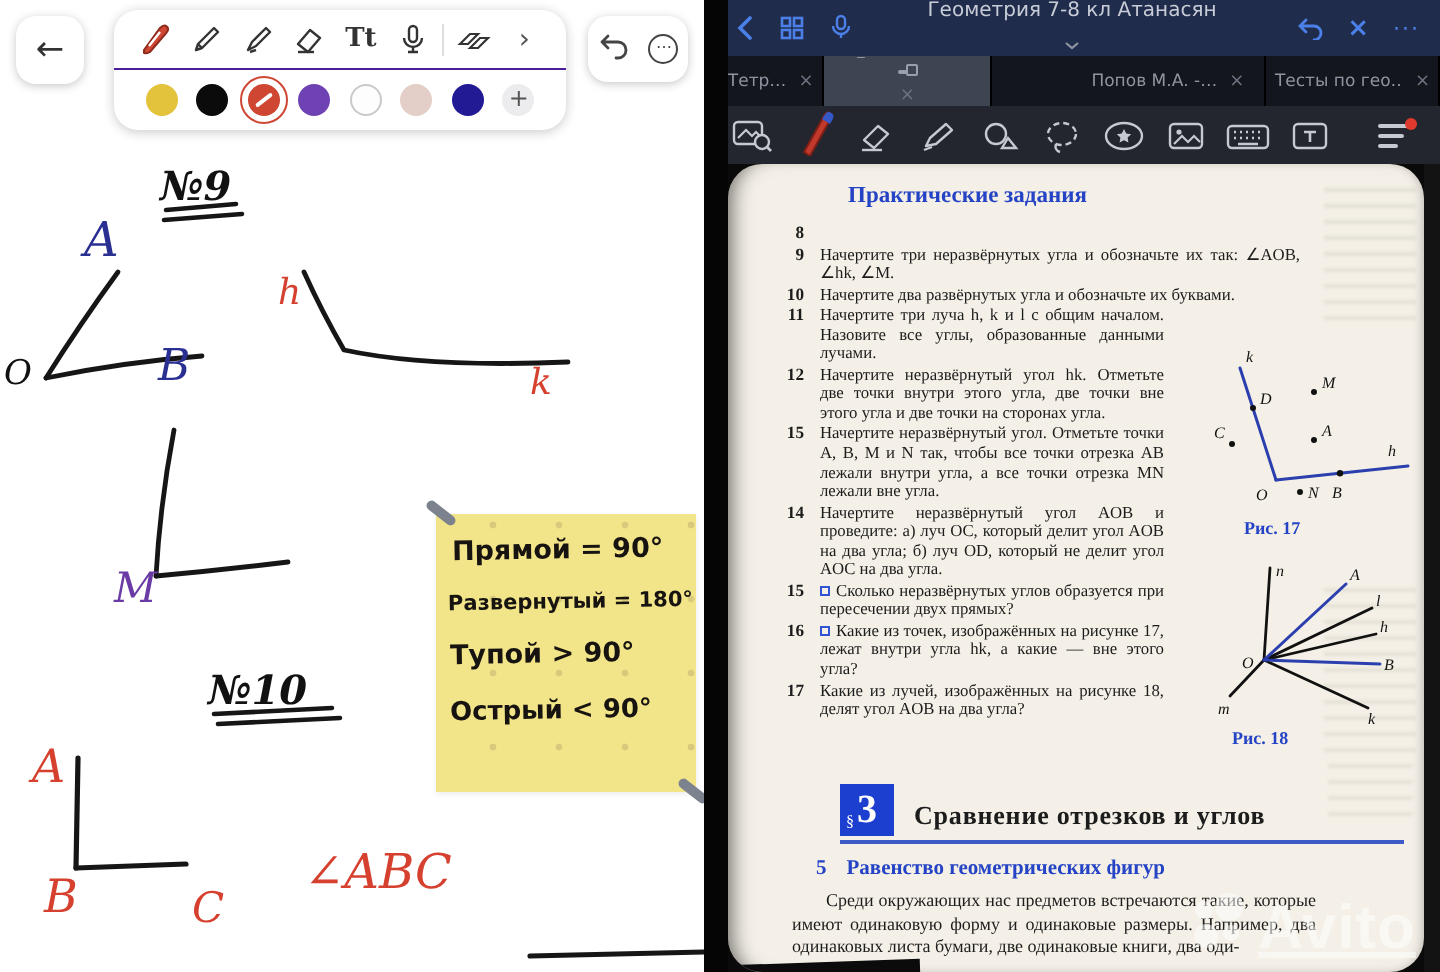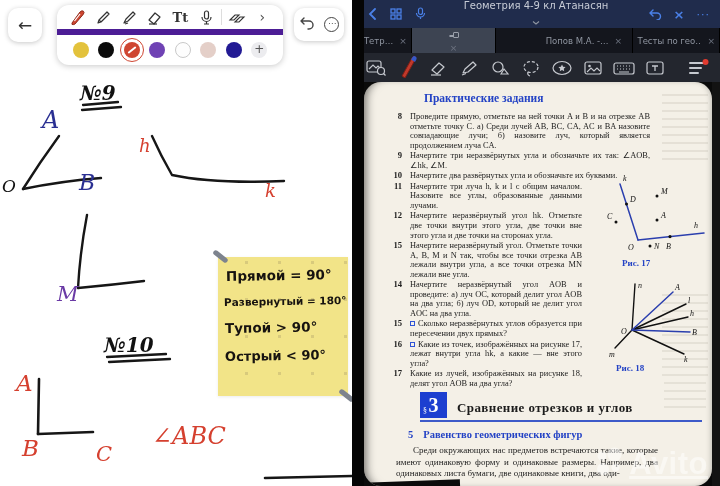--- a/index.html
+++ b/index.html
@@ -9,21 +9,21 @@
   
   .left-pane { position:absolute; left:0; top:0; width:352px; height:486px; background:#fff; overflow:hidden; }
   .divider { position:absolute; left:352px; top:0; width:12px; height:486px; background:#050505; z-index:30; }
 
   .float-btn { position:absolute; background:#fff; border-radius:10px;
     box-shadow:0 1px 5px rgba(0,0,0,.22); display:flex; align-items:center; justify-content:center; }
   .back-btn { left:8px; top:8px; width:34px; height:34px; font-size:17px; color:#333; }
 
   .tool-panel { position:absolute; left:57px; top:5px; width:226px; background:#fff; border-radius:12px;
     box-shadow:0 1px 6px rgba(0,0,0,.22); z-index:5; }
-  .tool-row { display:flex; align-items:center; justify-content:space-evenly; height:30px; padding:0 6px; border-bottom:6px solid #4c1d95; }
+  .tool-row { display:flex; align-items:center; justify-content:space-evenly; height:30px; padding:0 6px; border-bottom:1px solid #4c1d95; }
   .color-row { display:flex; align-items:center; justify-content:space-evenly; height:30px; padding:0 6px; }
   .tool { width:22px; height:22px; display:flex; align-items:center; justify-content:center; color:#333; }
   .tool svg { display:block; }
   .tool-divider { width:1px; height:16px; background:#ddd; }
   .tool-text { font-size:13px; font-weight:bold; color:#333; font-family:"DejaVu Serif",serif; }
   .tool-chevron { font-size:14px; color:#555; }
   .swatch { width:16px; height:16px; border-radius:50%; position:relative; }
   .swatch.white { border:1px solid #c9c9c9; }
   .swatch.selected::after { content:""; position:absolute; left:-4px; top:-4px; width:22px; height:22px;
     border:1.6px solid #cf4632; border-radius:50%; }
@@ -277,21 +277,21 @@
           </svg>
       </span>
       <span>
         <svg width="11" height="13" viewBox="0 0 11 13">
             <rect x="3.5" y="1" width="4" height="6.5" rx="2" fill="none" stroke="#4a80e8" stroke-width="1.2"></rect>
             <path d="M1.5 6 a4 4 0 0 0 8 0 M5.5 10 V12" fill="none" stroke="#4a80e8" stroke-width="1.2"></path>
           </svg>
       </span>
     </div>
     <div class="tb-title-wrap">
-      <span class="tb-title">Геометрия 4-9 кл Атанасян</span>
+      <span class="tb-title">Геометрия 7-8 кл Атанасян</span>
       <span class="tb-title-chev">
         <svg width="8" height="4" viewBox="0 0 8 4">
             <path d="M1 0.5 L4 3 L7 0.5" fill="none" stroke="#8f95a0" stroke-width="1.1"></path>
           </svg>
       </span>
     </div>
     <div class="tb-right">
       <span>
         <svg width="13" height="11" viewBox="0 0 13 11">
             <path d="M4 1 L1 4 L4 7 M1 4 h7 a3.5 3.5 0 0 1 0 7" fill="none" stroke="#4a80e8" stroke-width="1.4" stroke-linecap="round"></path>
@@ -399,21 +399,20 @@
   <div class="page">
     <div class="ghost g1"></div>
     <div class="ghost g2"></div>
     <div class="ghost g3"></div>
 
     <div class="doc-header">Практические задания</div>
 
     <div class="problems">
       <div class="prob">
         <span class="num">8</span>
-        <span class="txt">Проведите прямую, отметьте на ней точки A и B и на отрезке AB отметьте точку C. а) Среди лучей AB, BC, CA, AC и BA назовите совпадающие лучи; б) назовите луч, который является продолжением луча CA.</span>
       </div>
       <div class="prob">
         <span class="num">9</span>
         <span class="txt">Начертите три неразвёрнутых угла и обозначьте их так: ∠AOB, ∠hk, ∠M.</span>
       </div>
       <div class="prob">
         <span class="num">10</span>
         <span class="txt">Начертите два развёрнутых угла и обозначьте их буквами.</span>
       </div>
       <div class="prob narrow">

